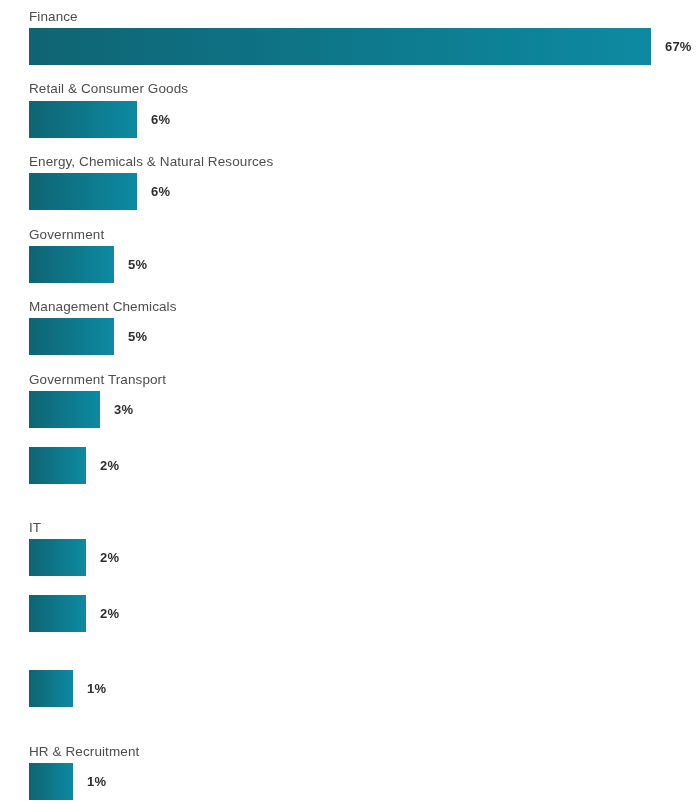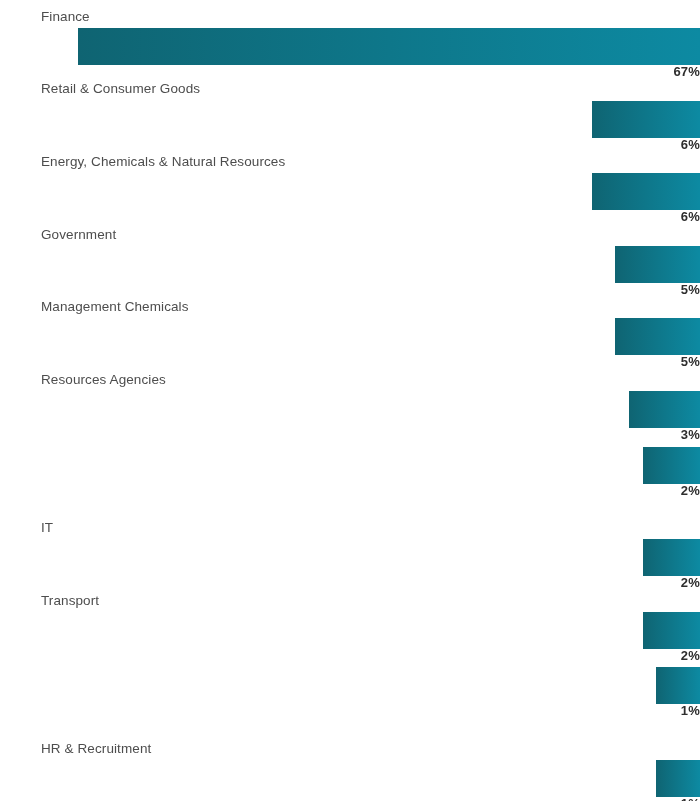--- a/index.html
+++ b/index.html
@@ -13,21 +13,21 @@
     overflow: hidden;
     font-family: "Liberation Sans", sans-serif;
     -webkit-font-smoothing: antialiased;
   }
 
   #chart {
     position: relative;
     width: 700px;
     height: 801px;
     box-sizing: border-box;
-    padding: 8px 0 0 16px;
+    padding: 8px 0 0 4px;
   }
 
   .bar-row {
     position: relative;
     height: 72.6px;
     padding-left: 25px;
     box-sizing: border-box;
   }
 
   .cat-label {
@@ -37,23 +37,22 @@
     line-height: 1;
     letter-spacing: 0.1px;
     white-space: nowrap;
     height: 17px;
     display: flex;
     align-items: center;
   }
 
   .bar-line {
     display: flex;
-    align-items: flex-end;
+    align-items: center;
     margin-top: 3px;
-    flex-direction: column;
   }
 
   .bar {
     height: 37px;
     background-image: linear-gradient(to right, #0f6472, #0d8aa2);
     flex: 0 0 auto;
   }
 
   .value-label {
     font-size: 13px;
@@ -98,41 +97,40 @@
       </div>
     </div>
     <div class="bar-row">
       <div class="cat-label">Management Chemicals</div>
       <div class="bar-line">
         <div class="bar" style="width: 85px; background-image: linear-gradient(to right, rgb(15, 100, 114), rgb(13, 138, 162));"></div>
         <div class="value-label">5%</div>
       </div>
     </div>
     <div class="bar-row">
-      <div class="cat-label">Resources Agencies</div>
+      <div class="cat-label">Government Transport</div>
       <div class="bar-line">
         <div class="bar" style="width: 71px; background-image: linear-gradient(to right, rgb(15, 100, 114), rgb(13, 138, 162));"></div>
         <div class="value-label">3%</div>
       </div>
     </div>
     <div class="bar-row">
       <div class="bar-line">
         <div class="bar" style="width: 57px; background-image: linear-gradient(to right, rgb(15, 100, 114), rgb(13, 138, 162));"></div>
         <div class="value-label">2%</div>
       </div>
     </div>
     <div class="bar-row">
       <div class="cat-label">IT</div>
       <div class="bar-line">
         <div class="bar" style="width: 57px; background-image: linear-gradient(to right, rgb(15, 100, 114), rgb(13, 138, 162));"></div>
         <div class="value-label">2%</div>
       </div>
     </div>
     <div class="bar-row">
-      <div class="cat-label">Transport</div>
       <div class="bar-line">
         <div class="bar" style="width: 57px; background-image: linear-gradient(to right, rgb(15, 100, 114), rgb(13, 138, 162));"></div>
         <div class="value-label">2%</div>
       </div>
     </div>
     <div class="bar-row">
       <div class="bar-line">
         <div class="bar" style="width: 44px; background-image: linear-gradient(to right, rgb(15, 100, 114), rgb(13, 138, 162));"></div>
         <div class="value-label">1%</div>
       </div>

